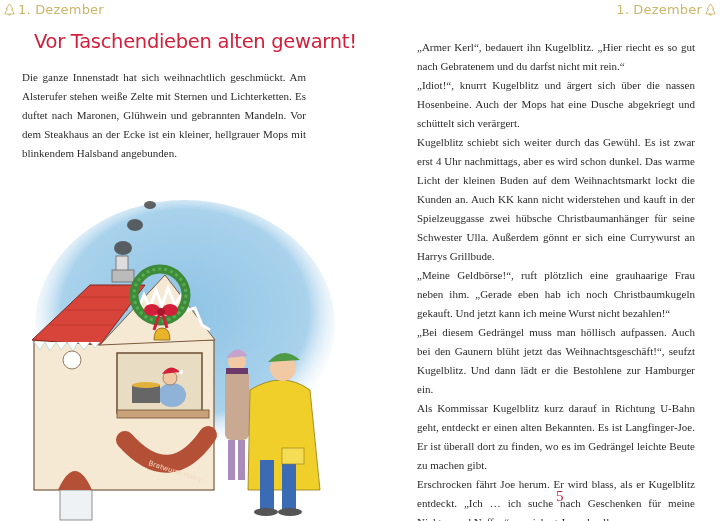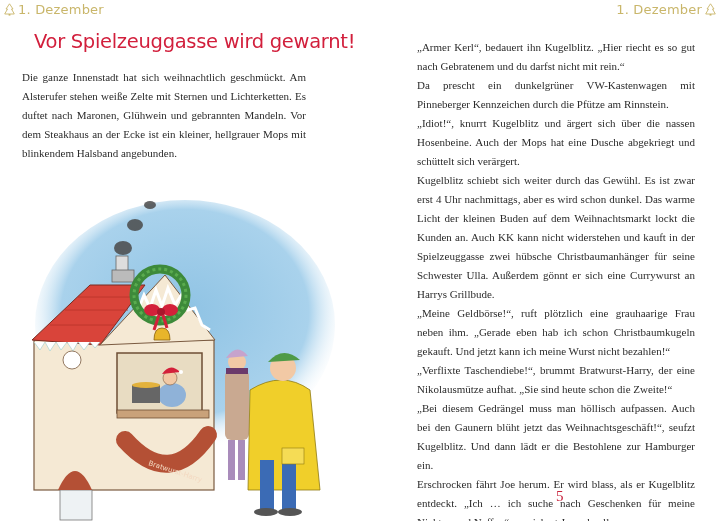--- a/index.html
+++ b/index.html
@@ -53,21 +53,21 @@
 
 <div class="page page-left">
   <div class="running-head">
     <svg class="tree-icon" viewBox="0 0 11 13">
       <path d="M5.5 0.8 L9 6 L7.5 6 L10.3 11 L0.7 11 L3.5 6 L2 6 Z" fill="none" stroke="#c9b66a" stroke-width="0.9"></path>
       <rect x="4.6" y="11" width="1.8" height="1.6" fill="#c9b66a"></rect>
     </svg>
     <span>1. Dezember</span>
   </div>
 
-  <h1 class="chapter-title">Vor Spielzeuggasse wird gewarnt!</h1>
+  <h1 class="chapter-title">Vor Taschendieben alten gewarnt!</h1>
 
   <div class="body-text">
     <p>Die ganze Innenstadt hat sich weihnachtlich geschmückt. Am Alsterufer stehen weiße Zelte mit Sternen und Lichterketten. Es duftet nach Maronen, Glühwein und gebrannten Mandeln. Vor dem Steakhaus an der Ecke ist ein kleiner, hellgrauer Mops mit blinkendem Halsband angebunden.</p>
   </div>
 
   <svg class="illustration" viewBox="0 0 320 331">
     <defs>
       <radialGradient id="sky" cx="0.5" cy="0.45" r="0.55">
         <stop offset="0" stop-color="#8fc3e4"></stop>
         <stop offset="0.75" stop-color="#a9d2ec"></stop>
@@ -157,23 +157,22 @@
   <div class="running-head">
     <span>1. Dezember</span>
     <svg class="tree-icon" viewBox="0 0 11 13">
       <path d="M5.5 0.8 L9 6 L7.5 6 L10.3 11 L0.7 11 L3.5 6 L2 6 Z" fill="none" stroke="#c9b66a" stroke-width="0.9"></path>
       <rect x="4.6" y="11" width="1.8" height="1.6" fill="#c9b66a"></rect>
     </svg>
   </div>
 
   <div class="body-text">
     <p>„Armer Kerl“, bedauert ihn Kugelblitz. „Hier riecht es so gut nach Gebratenem und du darfst nicht mit rein.“</p>
-    <p>Da prescht ein dunkelgrüner VW-Kastenwagen mit Pinneberger Kennzeichen durch die Pfütze am Rinnstein.</p>
     <p>„Idiot!“, knurrt Kugelblitz und ärgert sich über die nassen Hosenbeine. Auch der Mops hat eine Dusche abgekriegt und schüttelt sich verärgert.</p>
     <p>Kugelblitz schiebt sich weiter durch das Gewühl. Es ist zwar erst 4 Uhr nachmittags, aber es wird schon dunkel. Das warme Licht der kleinen Buden auf dem Weihnachtsmarkt lockt die Kunden an. Auch KK kann nicht widerstehen und kauft in der Spielzeuggasse zwei hübsche Christbaumanhänger für seine Schwester Ulla. Außerdem gönnt er sich eine Currywurst an Harrys Grillbude.</p>
-    <p>„Meine Geldbörse!“, ruft plötzlich eine grauhaarige Frau neben ihm. „Gerade eben hab ich schon Christbaumkugeln gekauft. Und jetzt kann ich meine Wurst nicht bezahlen!“</p>
-    <p>„Verflixte Taschendiebe!“, brummt Bratwurst-Harry, der eine Nikolausmütze aufhat. „Sie sind heute schon die Zweite!“</p>
+    <p>„Meine Geldbörse!“, ruft plötzlich eine grauhaarige Frau neben ihm. „Gerade eben hab ich noch Christbaumkugeln gekauft. Und jetzt kann ich meine Wurst nicht bezahlen!“</p>
     <p>„Bei diesem Gedrängel muss man höllisch aufpassen. Auch bei den Gaunern blüht jetzt das Weihnachtsgeschäft!“, seufzt Kugelblitz. Und dann lädt er die Bestohlene zur Hamburger ein.</p>
+    <p>Als Kommissar Kugelblitz kurz darauf in Richtung U-Bahn geht, entdeckt er einen alten Bekannten. Es ist Langfinger-Joe. Er ist überall dort zu finden, wo es im Gedrängel leichte Beute zu machen gibt.</p>
     <p>Erschrocken fährt Joe herum. Er wird blass, als er Kugelblitz entdeckt. „Ich … ich suche nach Geschenken für meine Nichten und Neffen“, versichert Joe schnell.</p>
   </div>
 
   <div class="page-number">5</div>
 </div>
 
 </body></html>

